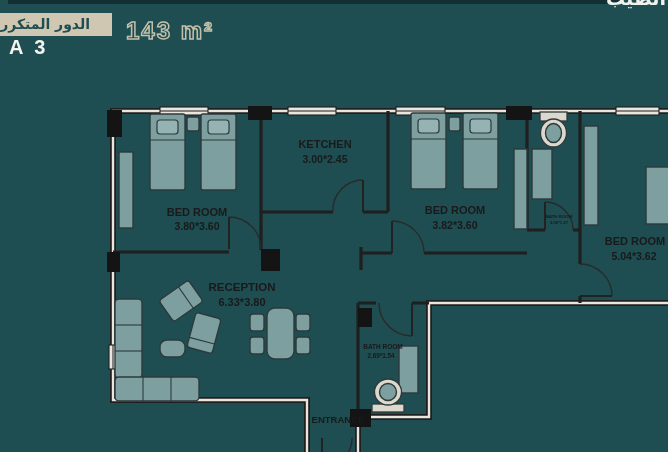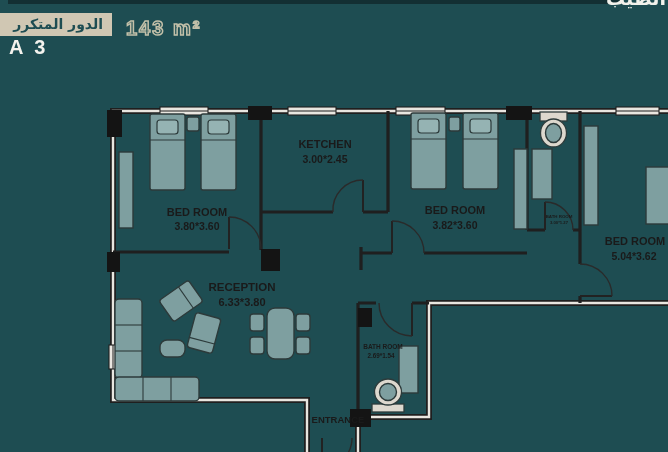--- a/index.html
+++ b/index.html
@@ -5,30 +5,30 @@
   html,body{margin:0;padding:0;}
   body{
     width:668px;height:452px;position:relative;overflow:hidden;
     background:#1e4d52;
     font-family:"Liberation Sans",sans-serif;
   }
   .top-shadow{position:absolute;left:8px;top:0;width:612px;height:4px;background:#102529;opacity:.75;}
   .floor-banner{
     position:absolute;left:0;top:13px;width:112px;height:23px;
     background:#d0c7b3;color:#1e4d52;font-weight:bold;font-size:14px;
-    line-height:23px;text-align:right;padding-right:9px;box-sizing:border-box;
+    line-height:23px;text-align:right;padding-right:22px;box-sizing:border-box;
     font-family:"DejaVu Sans",sans-serif;
   }
   .unit-code{
     position:absolute;left:9px;top:36px;color:#f4f3ee;
     font-size:20px;font-weight:bold;letter-spacing:3px;
   }
   .area-text{
     position:absolute;left:126px;top:17px;
-    font-size:20px;font-weight:bold;letter-spacing:2px;
+    font-size:24px;font-weight:bold;letter-spacing:2px;
     color:transparent;text-align:center;-webkit-text-stroke:1.5px #c3c0a9;
   }
   .watermark{
     position:absolute;top:-13px;right:2px;color:#f2f2ec;
     font-size:19px;font-weight:bold;font-family:"DejaVu Sans",sans-serif;
   }
   svg{position:absolute;left:0;top:0;}
   svg text{font-family:"Liberation Sans",sans-serif;font-weight:bold;fill:#1a1a1a;}
   .wall{stroke:#1f1f1f;fill:none;}
   .door{stroke:#2a2a2a;fill:none;stroke-width:1.4;}

